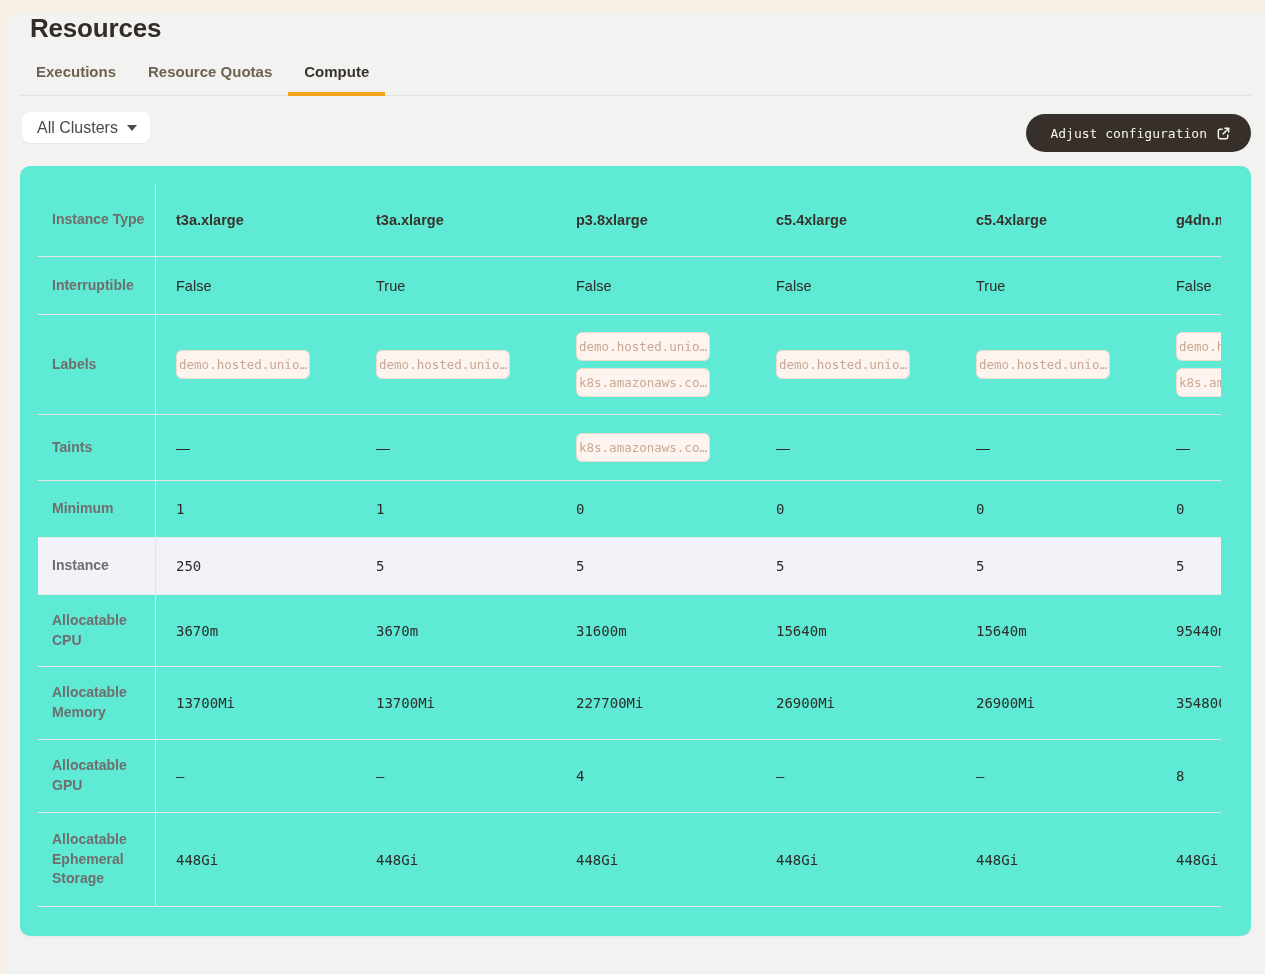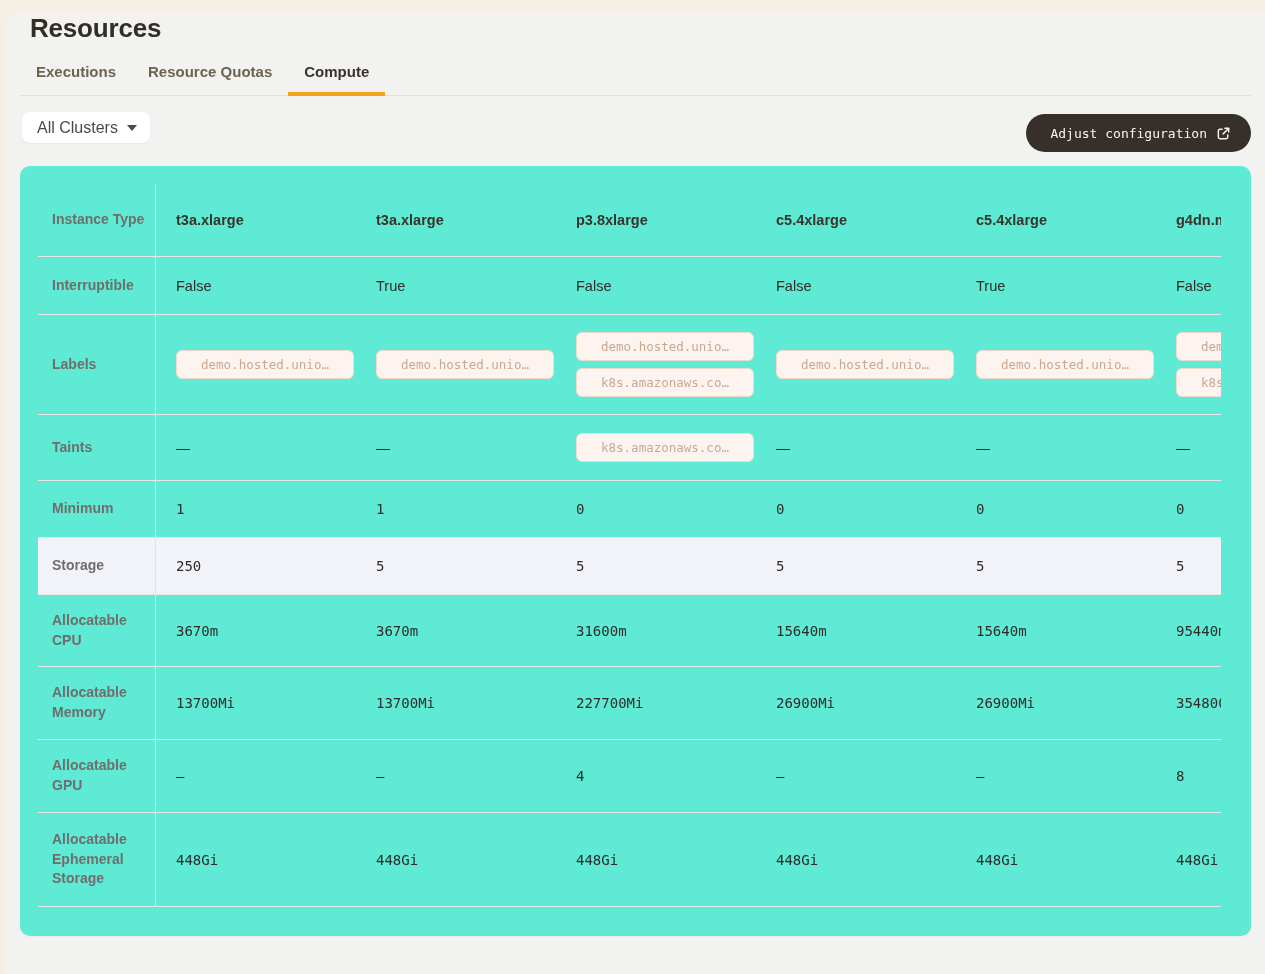--- a/index.html
+++ b/index.html
@@ -113,21 +113,21 @@
     height:100%;
     display:flex; flex-direction:column; justify-content:center;
     align-items:flex-start; gap:7px;
   }
   .chip {
     display:inline-block;
     background: var(--chip_bg, #fdf4ef);
     border:1px solid var(--chip_border, #eedacb);
     color: var(--chip_text, #c9a894);
     border-radius:6px;
-    padding:6px 24px;
+    padding:6px 2px;
     font-family:"DejaVu Sans Mono", monospace;
     font-size:12.5px;
     white-space:nowrap;
   }
   .dash { font-family:"Liberation Sans", sans-serif; font-size:14px; color:#2e2c29; }
 </style>
 </head>
 <body>
 
 <div class="panel">
@@ -231,21 +231,21 @@
           <div class="tlabel">Minimum</div>
           <div class="tcell">1</div>
           <div class="tcell">1</div>
           <div class="tcell">0</div>
           <div class="tcell">0</div>
           <div class="tcell">0</div>
           <div class="tcell">0</div>
         </div>
 
         <div class="trow r-max hl">
-          <div class="tlabel">Storage</div>
+          <div class="tlabel">Instance</div>
           <div class="tcell">250</div>
           <div class="tcell">5</div>
           <div class="tcell">5</div>
           <div class="tcell">5</div>
           <div class="tcell">5</div>
           <div class="tcell">5</div>
         </div>
 
         <div class="trow r-cpu">
           <div class="tlabel">Allocatable CPU</div>

